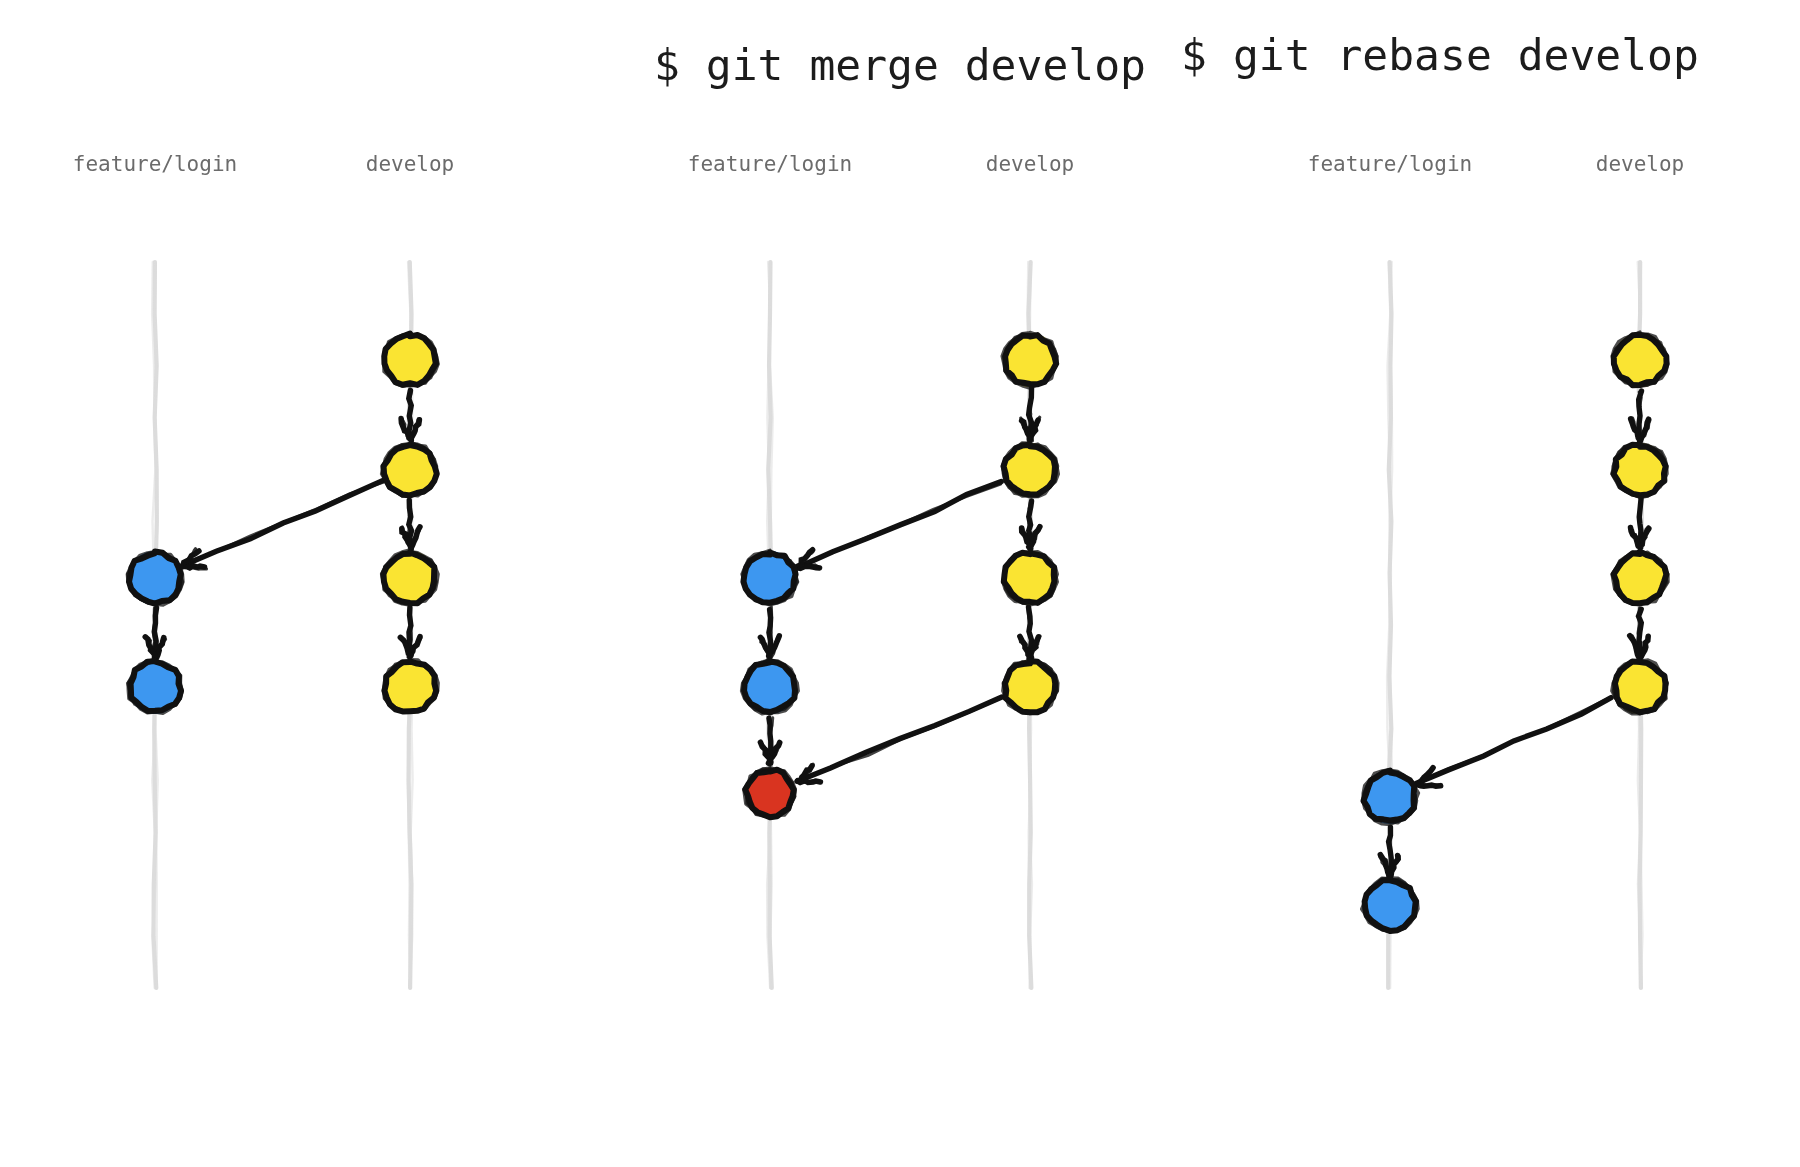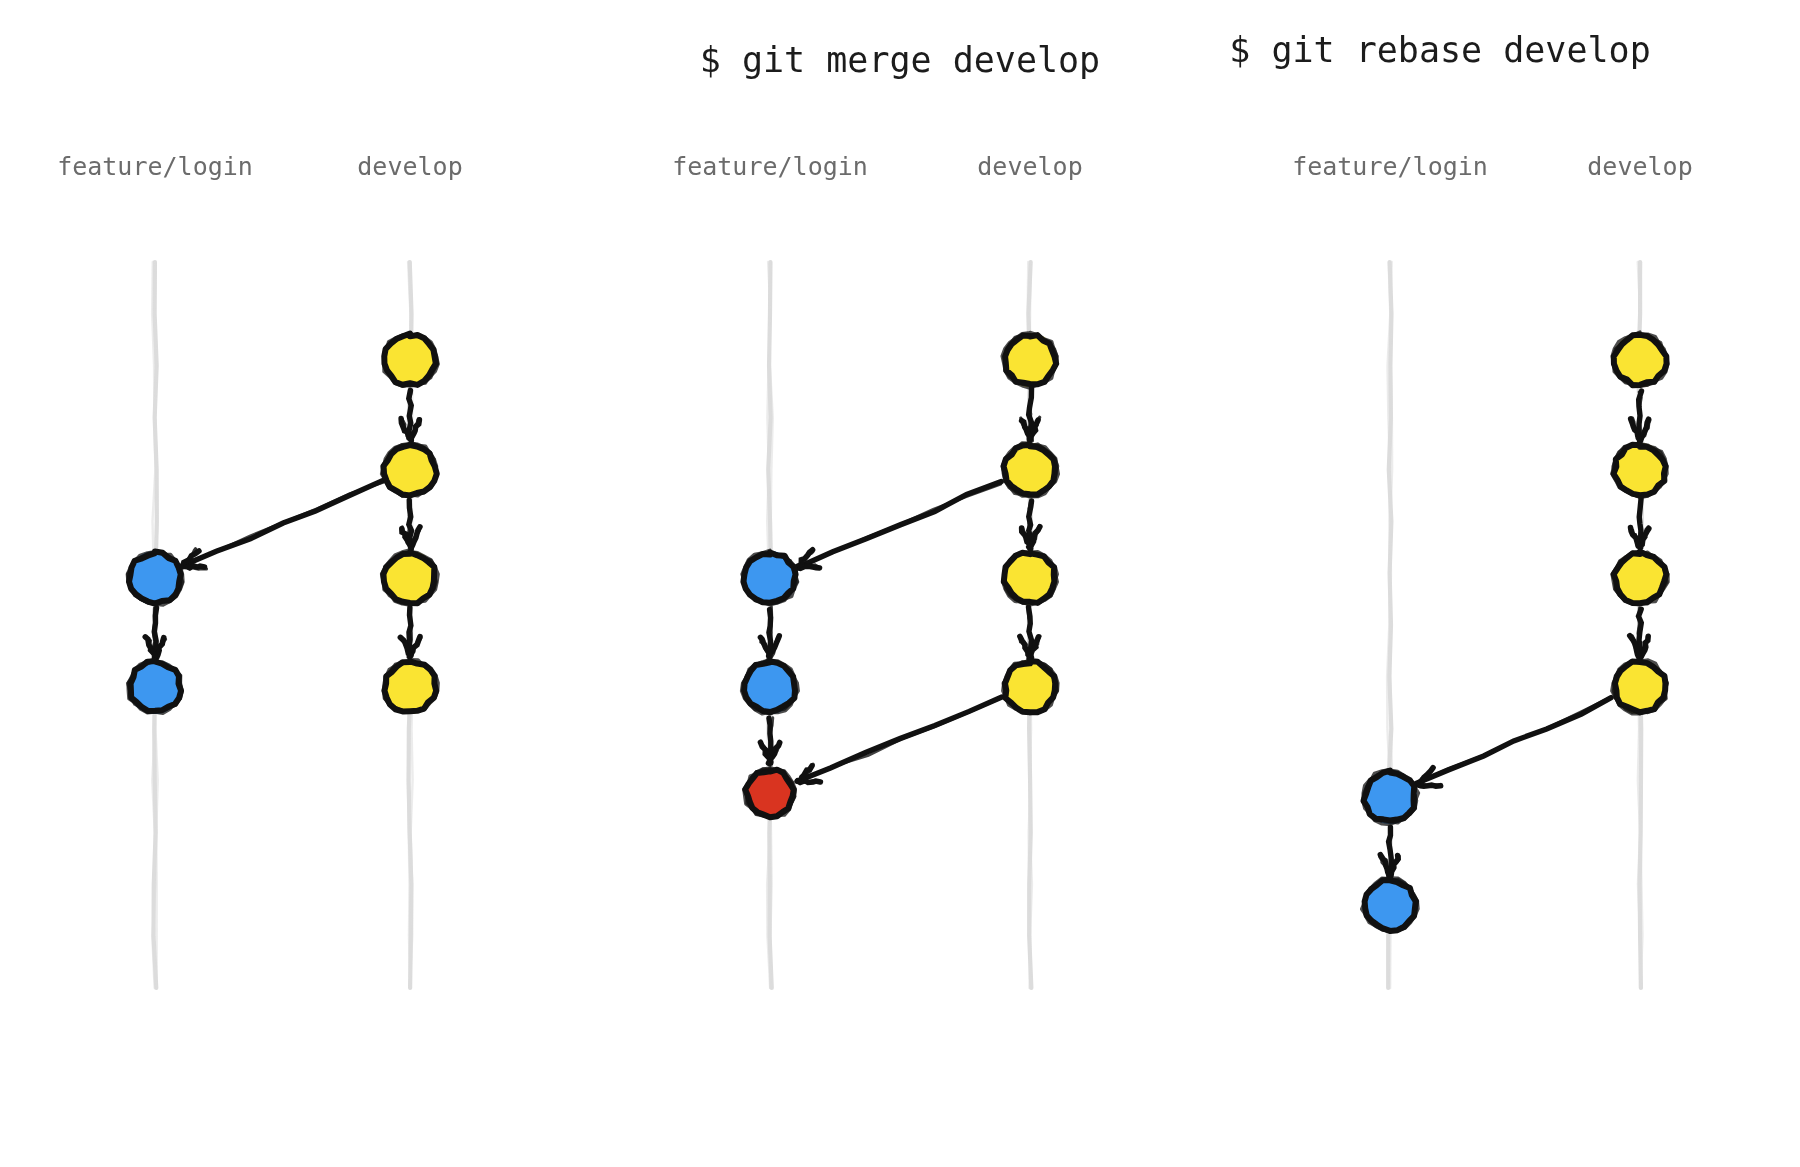--- a/index.html
+++ b/index.html
@@ -7,31 +7,31 @@
     width:1800px;height:1167px;
     background:#ffffff;
     font-family:"DejaVu Sans Mono", monospace;
     overflow:hidden;
     position:relative;
   }
   #stage{position:absolute;inset:0;width:1800px;height:1167px;}
   .cmd-title{
     position:absolute;
     font-family:"DejaVu Sans Mono", monospace;
-    font-size:35px;
+    font-size:43px;
     color:#1c1c1c;
     white-space:pre;
     letter-spacing:0px;
     text-align:center;
     transform:translateX(-50%);
   }
   .branch-label{
     position:absolute;
     font-family:"DejaVu Sans Mono", monospace;
-    font-size:25px;
+    font-size:21px;
     color:#6b6b6b;
     white-space:pre;
     transform:translateX(-50%);
   }
   svg.scene{position:absolute;left:0;top:0;width:1800px;height:1167px;}
 </style>
 </head>
 <body>
 
 <div id="stage">

